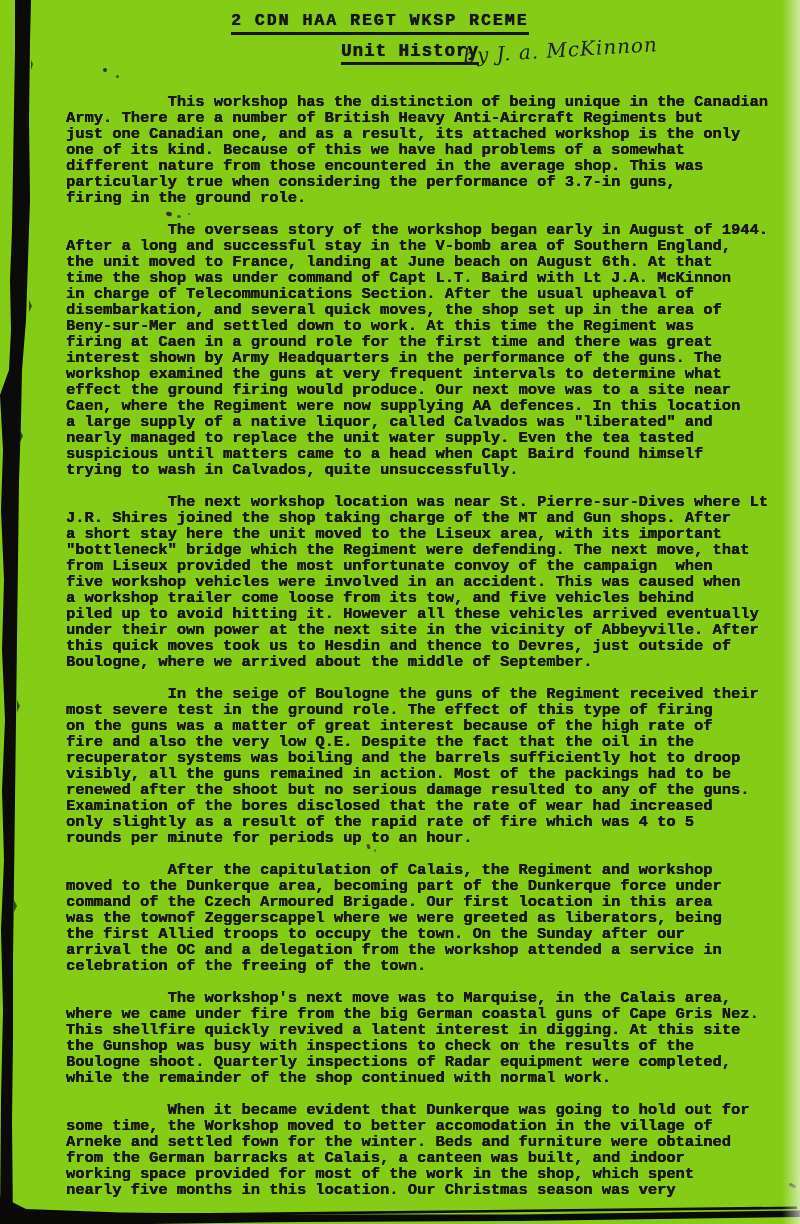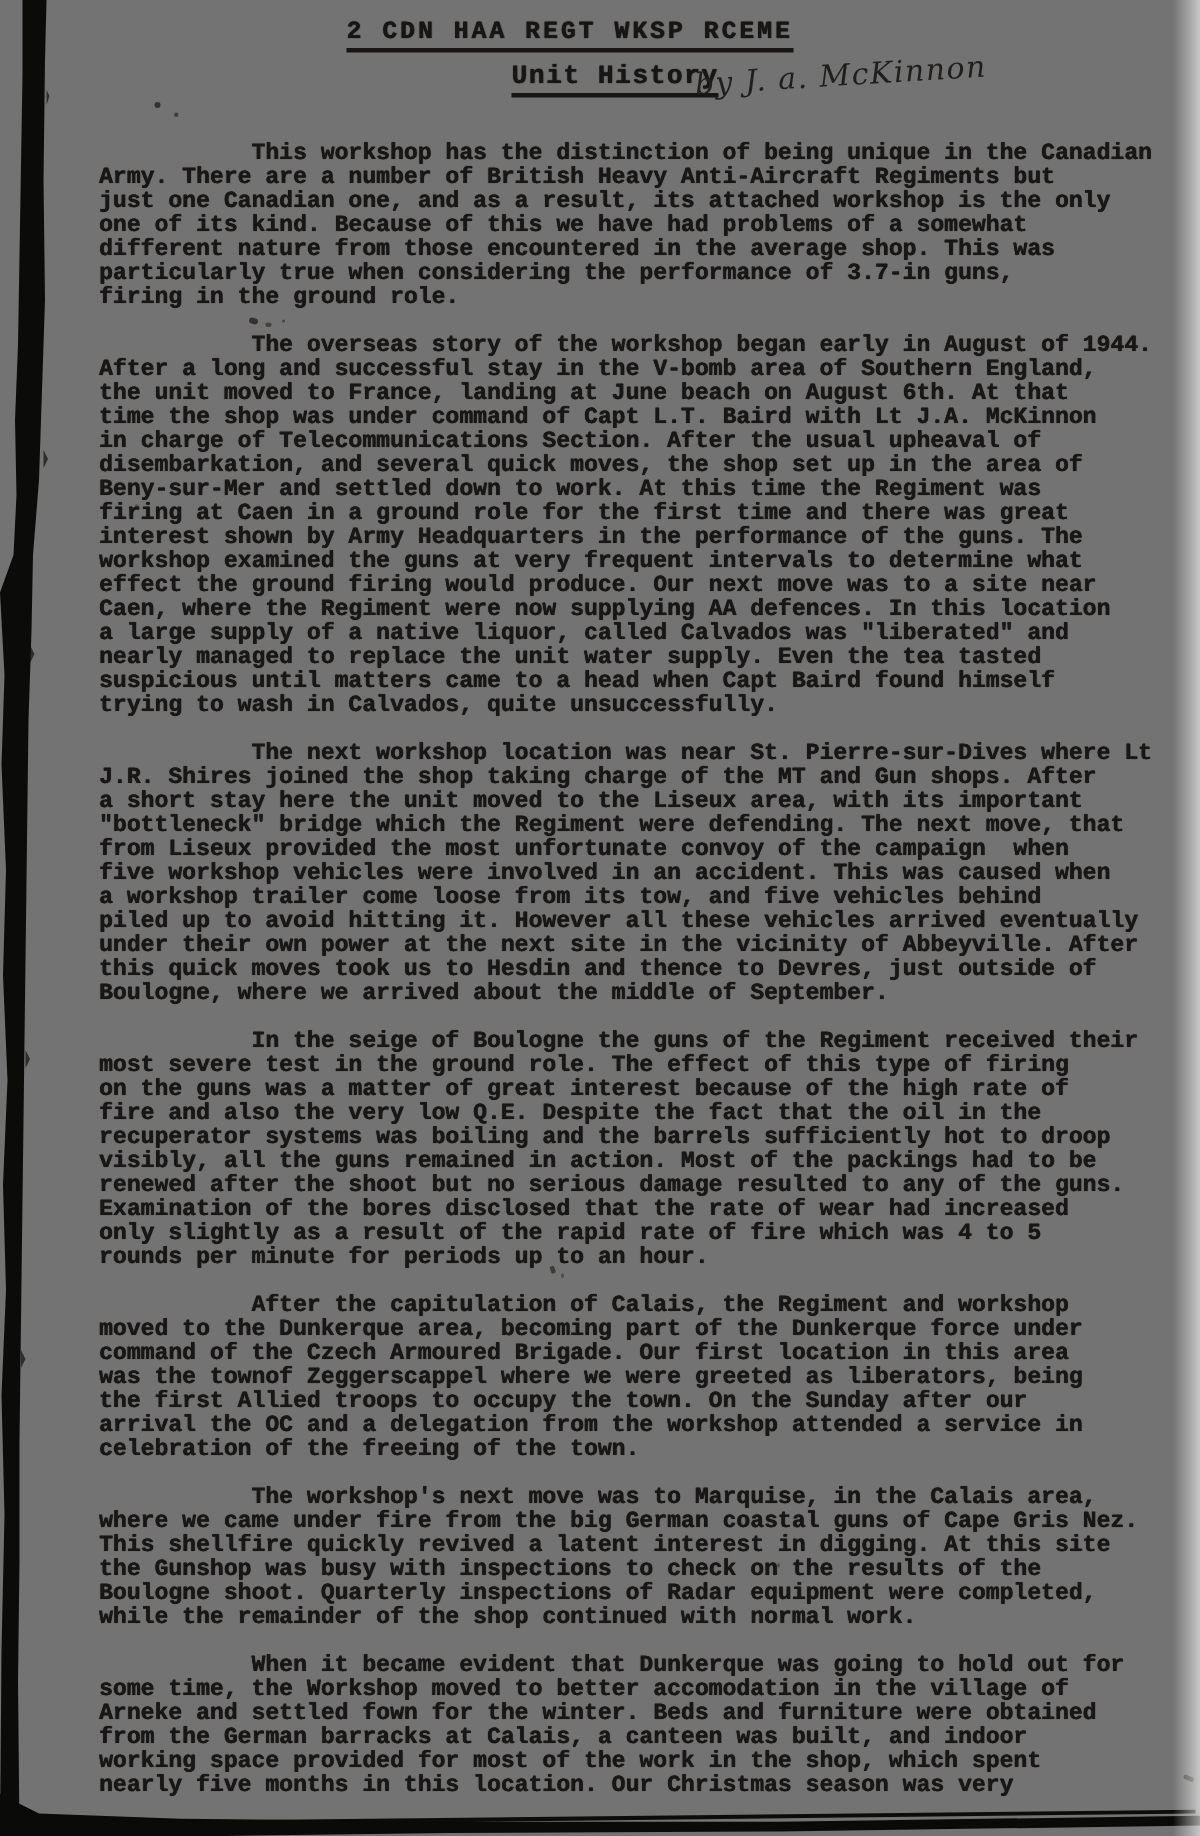--- a/index.html
+++ b/index.html
@@ -1,19 +1,19 @@
 <!DOCTYPE html>
 <html><head>
 <meta charset="utf-8">
 <style>
   html,body{margin:0;padding:0;background:#e9e8e4;}
   .page{
     position:relative;
     width:800px;height:1224px;
-    background:#737373;
+    background:#84cc16;
     overflow:hidden;
     font-family:"Liberation Mono","DejaVu Sans Mono",monospace;
   }
   
   .page::after{
     content:"";position:absolute;top:0;right:0;width:18px;height:100%;
     background:linear-gradient(to right,rgba(255,255,255,0),rgba(255,255,255,.6));
     pointer-events:none;
   }
   .scan-left{position:absolute;top:0;left:0;width:40px;height:1224px;}

